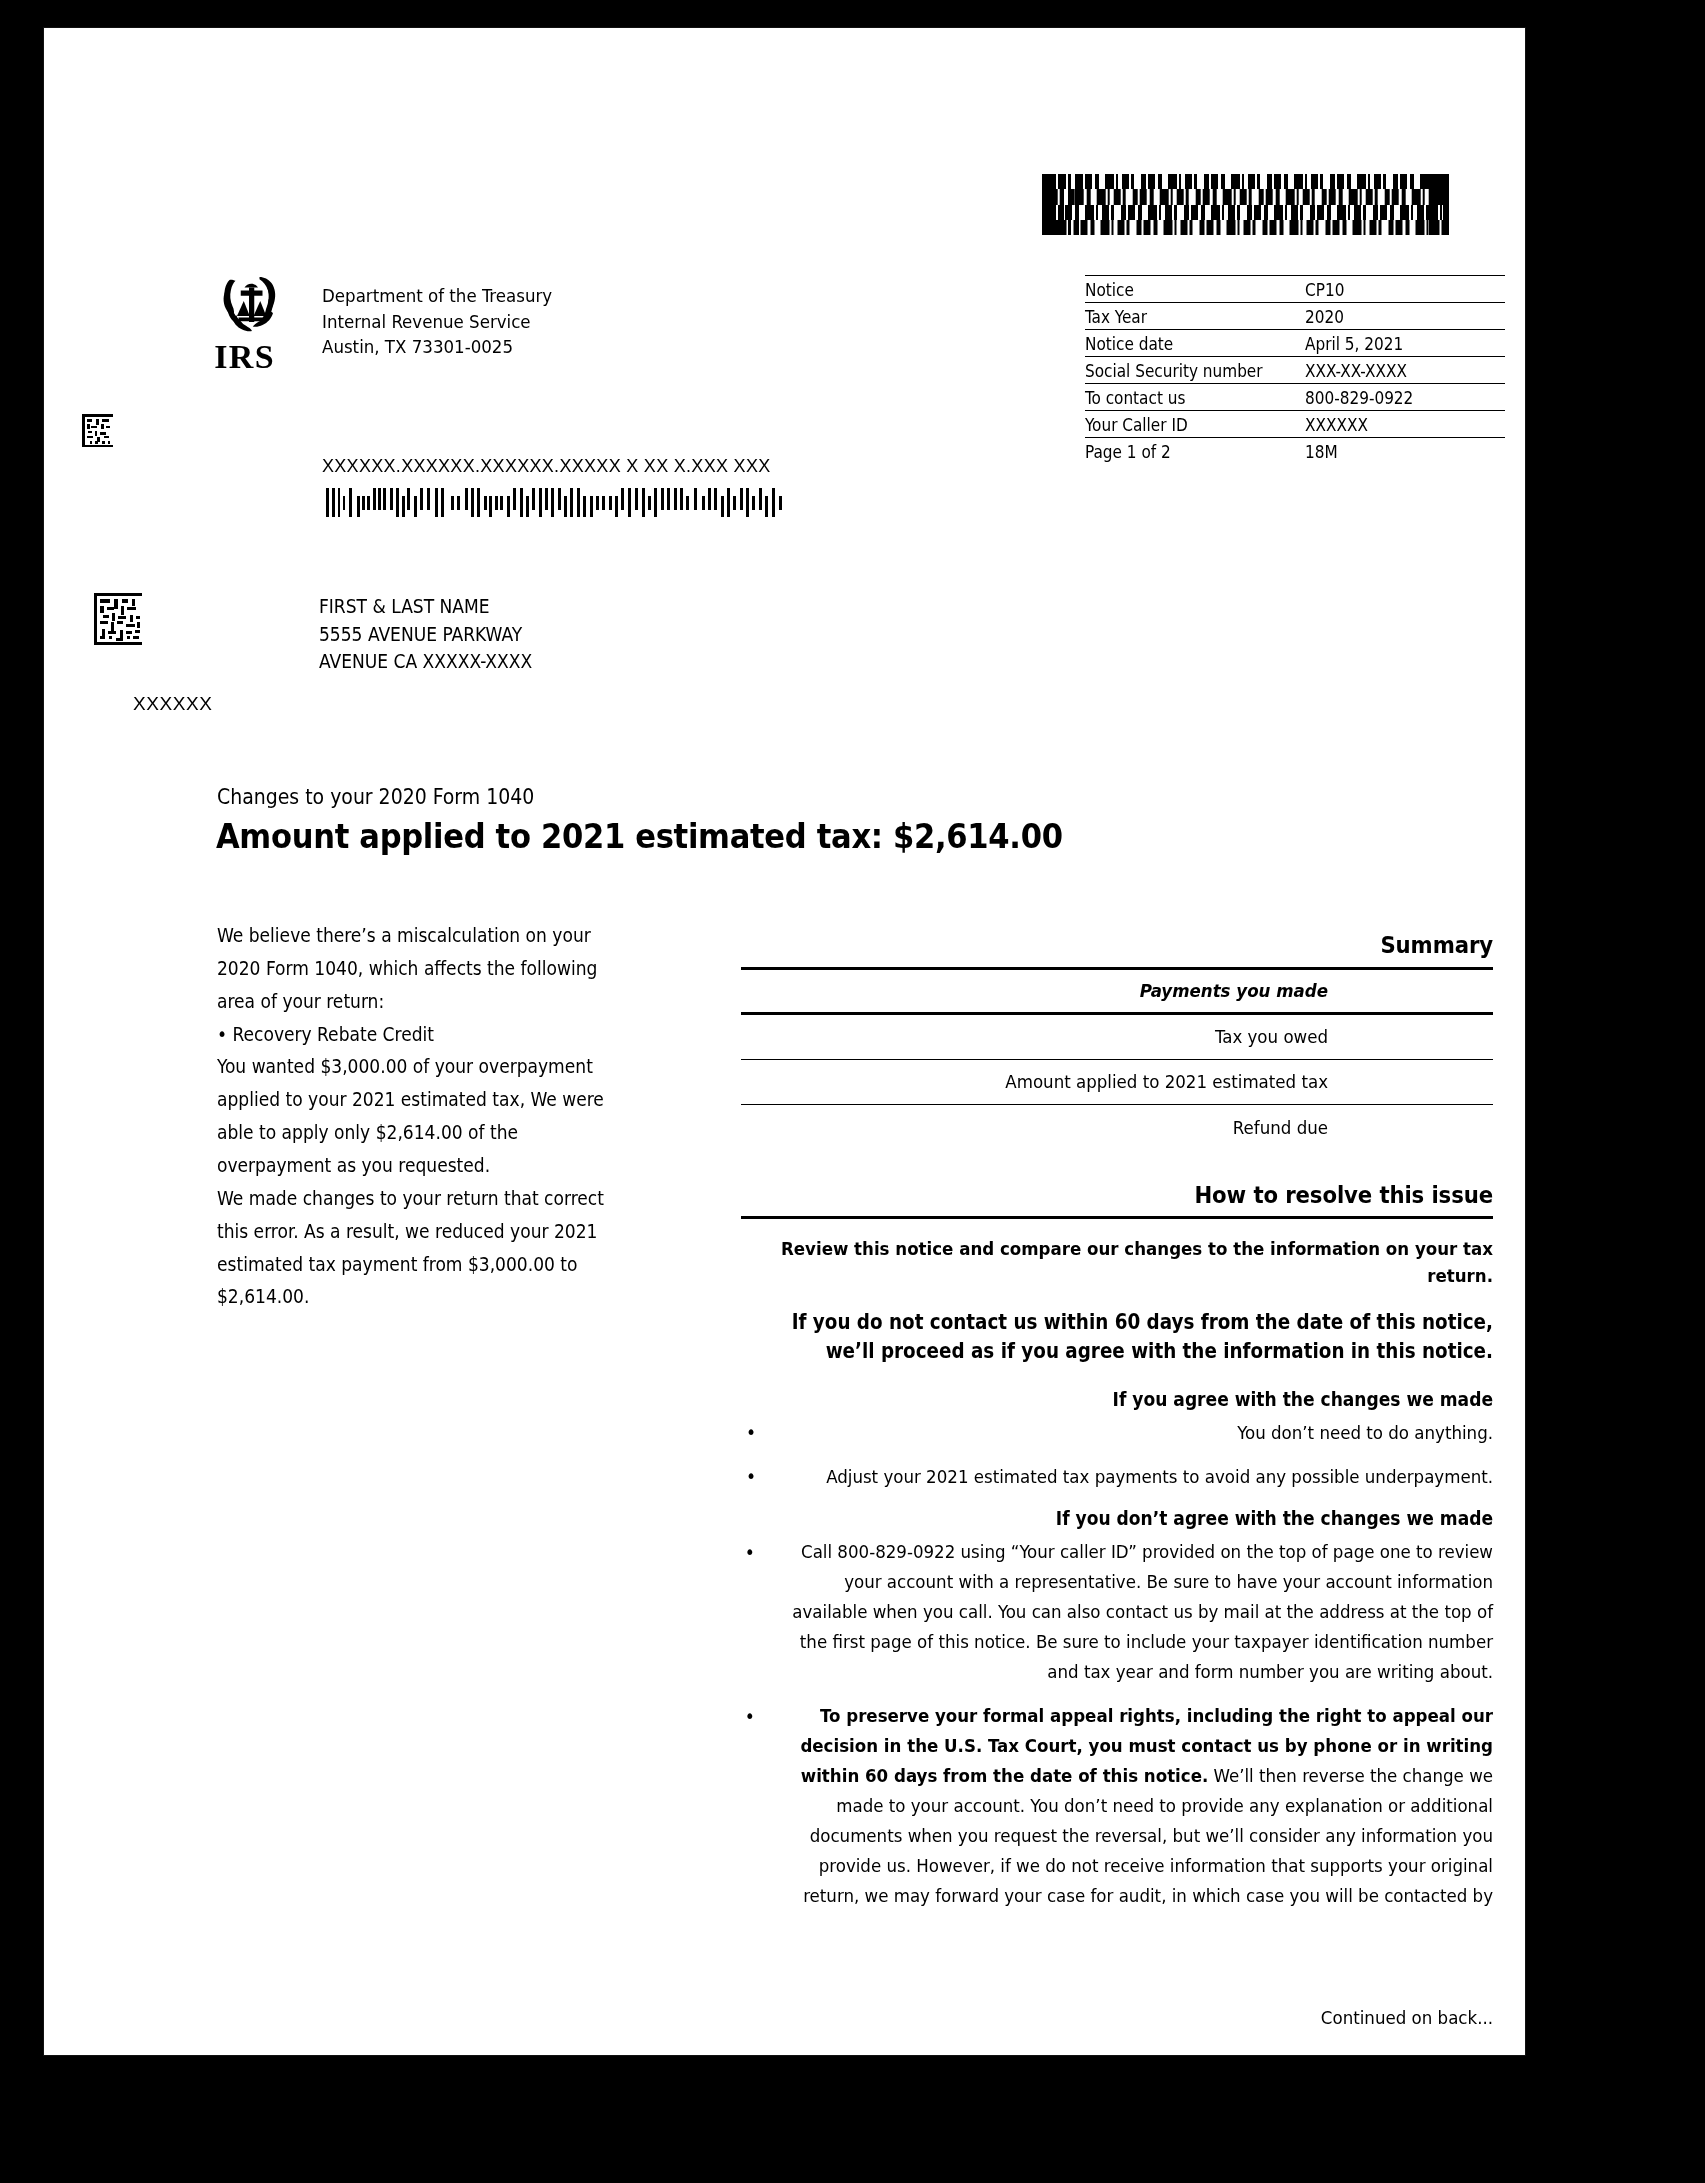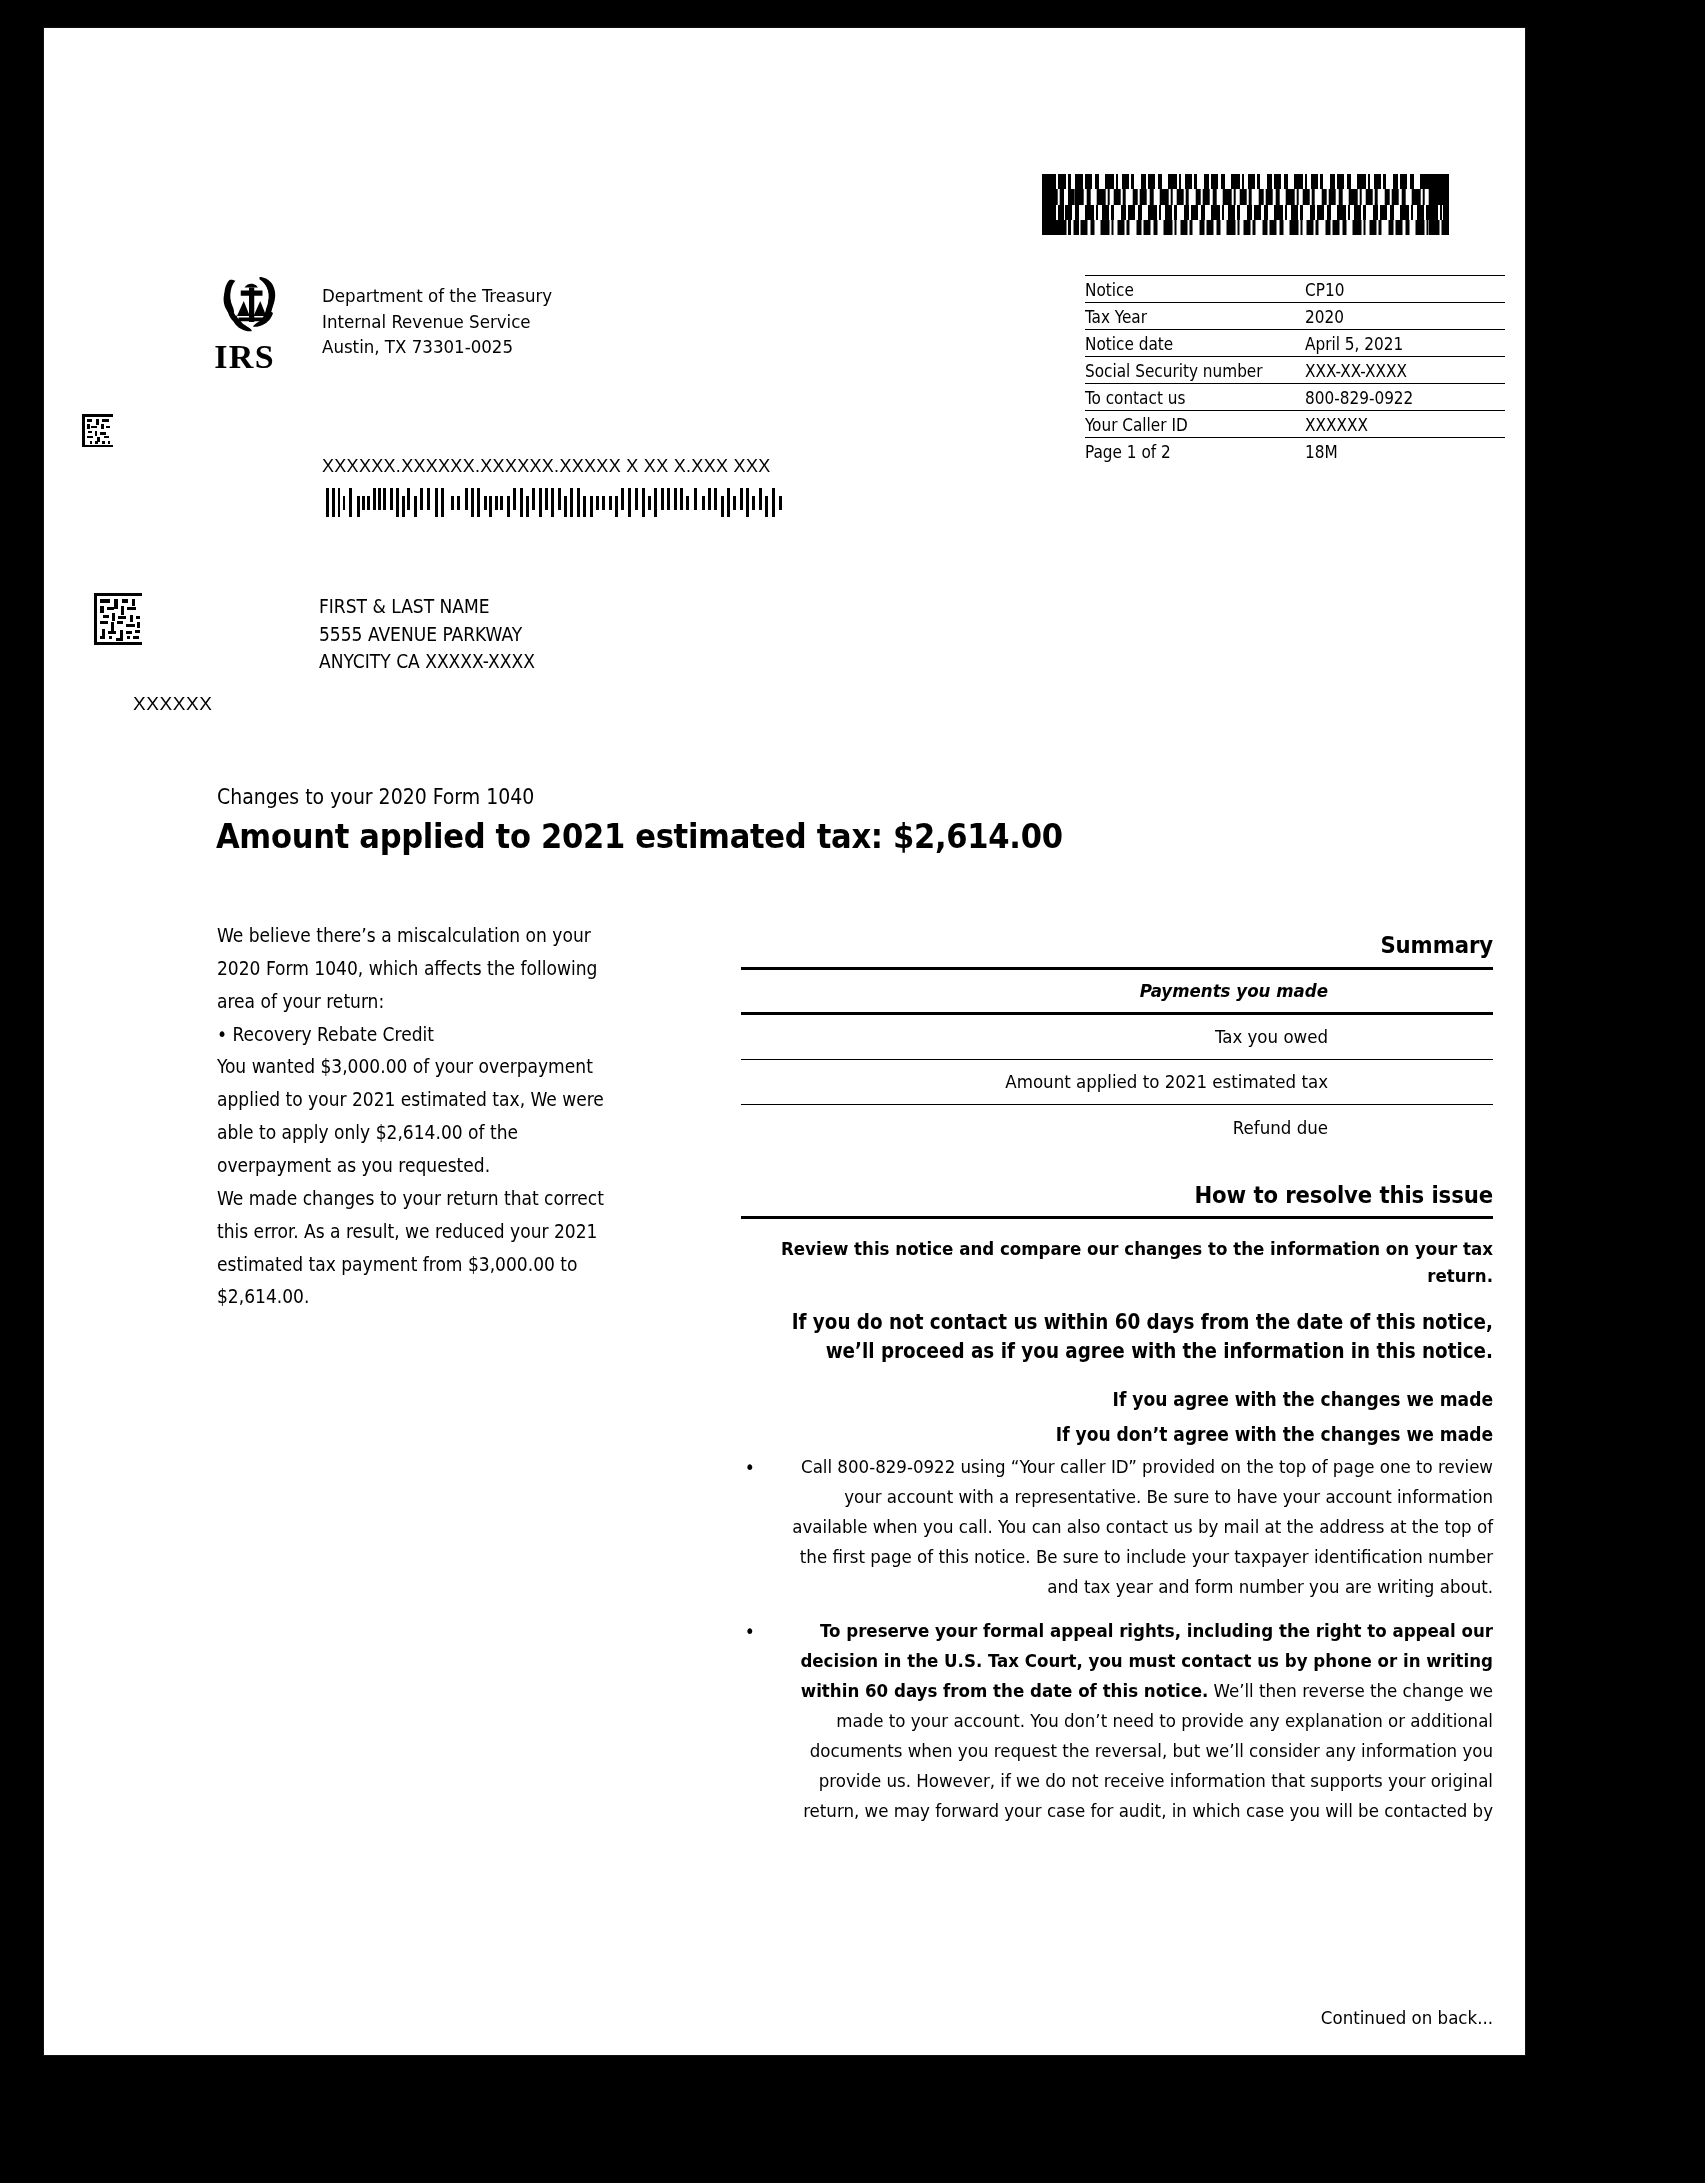--- a/index.html
+++ b/index.html
@@ -345,21 +345,21 @@
     <i style="left:6.4px;top:43px;width:5.1px;height:3.2px"></i>
     <i style="left:15.3px;top:43px;width:3.2px;height:3.2px"></i>
     <i style="left:21.6px;top:45px;width:7.6px;height:3.2px"></i>
     <i style="left:33px;top:43px;width:3.2px;height:3.2px"></i>
     <i style="left:39px;top:43px;width:6.4px;height:3.2px"></i>
   </div>
 
   <div id="addr" class="cond">
     <div>FIRST &amp; LAST NAME</div>
     <div>5555 AVENUE PARKWAY</div>
-    <div>ANYCITY CA  XXXXX-XXXX</div>
+    <div>AVENUE CA  XXXXX-XXXX</div>
   </div>
 
   <div id="lowmark">XXXXXX</div>
 
   <div id="kicker" class="cond">Changes to your 2020 Form 1040</div>
   <div id="headline" class="cond">Amount applied to 2021 estimated tax: $2,614.00</div>
 
   <div id="leftcol" class="cond">
     <p>We believe there’s a miscalculation on your 2020 Form 1040, which affects the following area of your return:</p>
     <p class="bullet">• Recovery Rebate Credit</p>
@@ -393,20 +393,24 @@
 
     <div class="h2-wrap">
       <div class="sec-title">How to resolve this issue</div>
       <div class="rule-heavy"></div>
     </div>
 
     <div class="para bd">Review this notice and compare our changes to the information on your tax return.</div>
     <div class="para-big">If  you do not contact us within 60 days from the date of this notice, we’ll proceed as if you agree with the information in this notice.</div>
 
     <div class="subhead">If you agree with the changes we made</div>
+    <ul class="blist">
+      <li>You don’t need to do anything.</li>
+      <li>Adjust your 2021 estimated tax payments to avoid any possible underpayment.</li>
+    </ul>
 
     <div class="subhead" style="margin-top:12.7px;">If you don’t agree with the changes we made</div>
 
     <div class="longbullet">
       <span class="b">•</span>
       <span class="t">Call 800-829-0922 using “Your caller ID” provided  on the top of page one to review your account with a representative. Be sure to have your account information available when you call. You can also contact us by mail at the address at the top of  the first page of this notice. Be sure to include your taxpayer identification number  and tax year and form number you are writing about.</span>
     </div>
 
     <div class="longbullet" style="margin-top:14px;">
       <span class="b">•</span>

